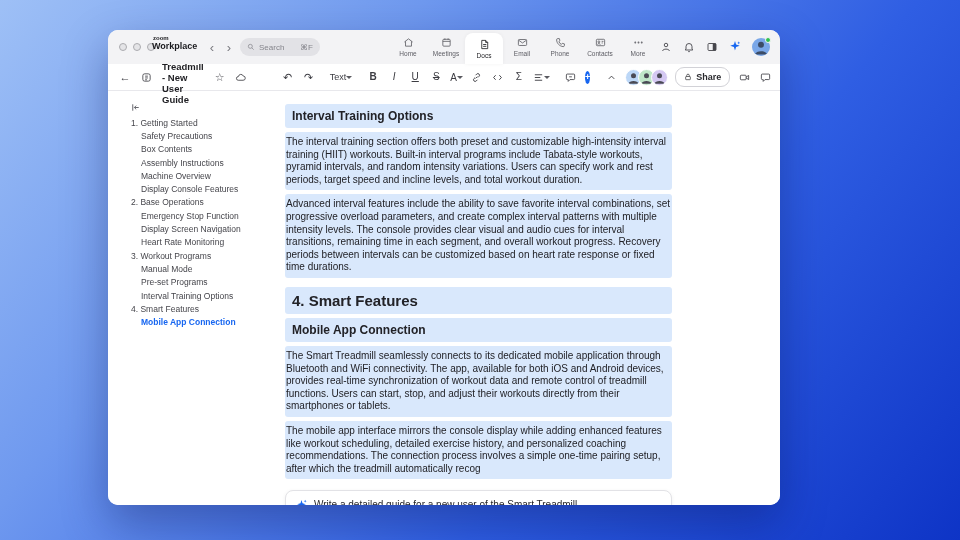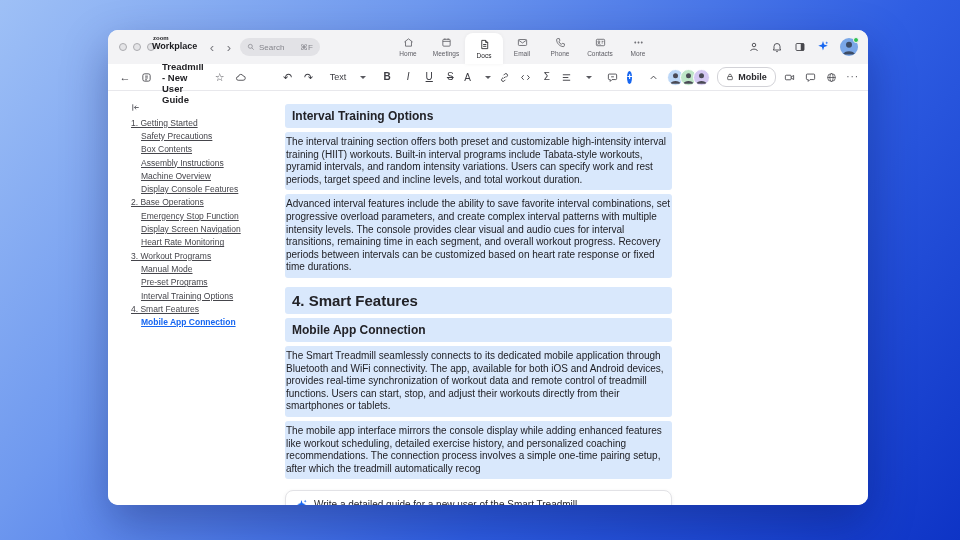--- a/index.html
+++ b/index.html
@@ -1,21 +1,21 @@
 <!DOCTYPE html>
 <html><head>
 <meta charset="utf-8">
 <style>
   html,body{margin:0;padding:0;}
   body{width:960px;height:540px;overflow:hidden;
        font-family:"Liberation Sans","DejaVu Sans",sans-serif;
        -webkit-font-smoothing:antialiased;}
   .stage{position:absolute;inset:0;
          background:linear-gradient(130deg,#9ec0f6 0%,#6f99ef 30%,#2f5ee3 65%,#0e34c6 100%);}
-  .window{position:absolute;left:108px;top:30px;width:760px;height:475px;
+  .window{position:absolute;left:108px;top:30px;width:672px;height:475px;
           background:#fff;border-radius:10px;overflow:hidden;
           box-shadow:0 18px 45px rgba(5,15,80,.35);}
 
   
   .topbar{position:relative;height:34px;background:#f3f3f5;}
   .lights{position:absolute;left:11px;top:13px;display:flex;gap:6px;}
   .light{width:8px;height:8px;border-radius:50%;border:1px solid #ababaf;background:#e4e4e7;box-sizing:border-box;}
   .logo{position:absolute;left:44px;top:5px;line-height:1;color:#1b1b1f;}
   .logo .l1{font-size:6px;font-weight:bold;display:block;margin-left:1px;}
   .logo .l2{font-size:9px;font-weight:bold;display:block;margin-top:1px;}
@@ -42,21 +42,21 @@
                     background:#2fc14f;border:1px solid #f3f3f5;box-sizing:border-box;}
 
   
   .toolbar{height:26px;background:#fff;border-bottom:1px solid #e8e8ec;display:flex;
            align-items:center;padding:0 10px;gap:7px;font-size:10px;color:#3c3c42;}
   .tbtn{display:flex;align-items:center;justify-content:center;min-width:14px;height:18px;
         cursor:default;line-height:1;}
   .tbtn svg{width:11px;height:11px;stroke:#3c3c42;}
   .title{font-size:9.5px;font-weight:bold;color:#1e1e22;margin:0 2px;}
   .divv{width:1px;height:13px;background:#e3e3e7;}
-  .drop{display:flex;align-items:center;gap:14px;font-size:9px;}
+  .drop{display:flex;align-items:center;gap:0;font-size:9px;}
   .caret{width:0;height:0;border-left:3px solid transparent;border-right:3px solid transparent;
          border-top:3.5px solid #5a5a60;}
   .fmt{font-size:10px;}
   .fmt.b{font-weight:bold;}
   .fmt.i{font-style:italic;}
   .fmt.u{text-decoration:underline;}
   .fmt.s{text-decoration:line-through;}
   .bluecircle{width:13px;height:13px;border-radius:50%;background:#1766f0;color:#fff;
               display:flex;align-items:center;justify-content:center;font-size:9px;font-weight:bold;}
   .collabs{display:flex;margin-left:auto;}
@@ -66,21 +66,21 @@
   .collab svg{width:15px;height:15px;fill:#4a4a55;}
   .sharebtn{display:flex;align-items:center;gap:4px;height:18px;border:1px solid #d2d2d7;
             border-radius:9px;padding:0 8px;font-size:9px;font-weight:bold;color:#2a2a2e;}
   .sharebtn svg{width:8px;height:8px;stroke:#2a2a2e;}
 
   
   .bodyrow{display:flex;height:414px;background:#fff;}
   .sidebar{width:177px;box-sizing:border-box;padding-top:8px;flex:none;}
   .collapse-ic{margin-left:22px;margin-bottom:5px;width:12px;height:12px;}
   .collapse-ic svg{width:11px;height:11px;stroke:#5a5a60;}
-  .si{height:13.3px;display:flex;align-items:center;font-size:8.5px;color:#45454b;cursor:default;text-decoration:underline;}
+  .si{height:13.3px;display:flex;align-items:center;font-size:8.5px;color:#45454b;cursor:default;}
   .si.l1{padding-left:23px;}
   .si.l2{padding-left:33px;}
   .si.active{color:#1766f0;font-weight:bold;}
 
   .main{flex:1;padding-top:13px;}
   .doc{width:387px;}
   .blk{box-sizing:border-box;width:100%;background:#d9e8fc;border-radius:3px;
        padding:4px 1px;margin-bottom:4px;color:#222227;}
   .blk.h2{font-size:15px;font-weight:bold;margin-top:9px;padding:5px 7px;}
   .blk.h3{font-size:12px;font-weight:bold;padding:5px 7px;}
@@ -292,21 +292,21 @@
               <circle cx="12" cy="9" r="4"></circle>
               <path d="M4 22 C5 16 19 16 20 22 Z"></path>
             </svg>
         </span>
       </span>
       <span class="sharebtn">
         <svg viewBox="0 0 24 24" fill="none" stroke-width="2">
             <rect x="5" y="10.5" width="14" height="9.5" rx="1.5"></rect>
             <path d="M8 10.5 V7.5 A4 4 0 0 1 16 7.5 V10.5"></path>
           </svg>
-        <span>Mobile</span>
+        <span>Share</span>
       </span>
       <span class="tbtn">
         <svg viewBox="0 0 24 24" fill="none" stroke-width="1.8">
             <rect x="3" y="7" width="12.5" height="10" rx="2"></rect>
             <path d="M15.5 11 L21 7.5 V16.5 L15.5 13"></path>
           </svg>
       </span>
       <span class="tbtn">
         <svg viewBox="0 0 24 24" fill="none" stroke-width="1.8">
             <path d="M5 4.5 H19 A2 2 0 0 1 21 6.5 V14.5 A2 2 0 0 1 19 16.5 H11 L7 20.5 V16.5 H5 A2 2 0 0 1 3 14.5 V6.5 A2 2 0 0 1 5 4.5 Z"></path>

